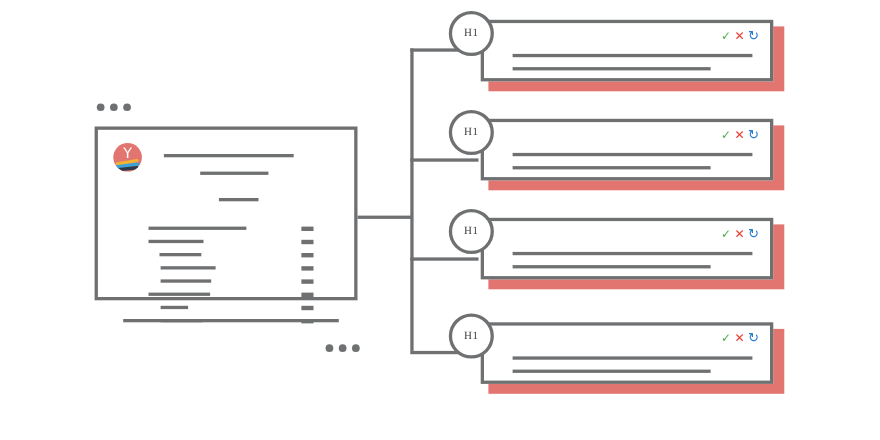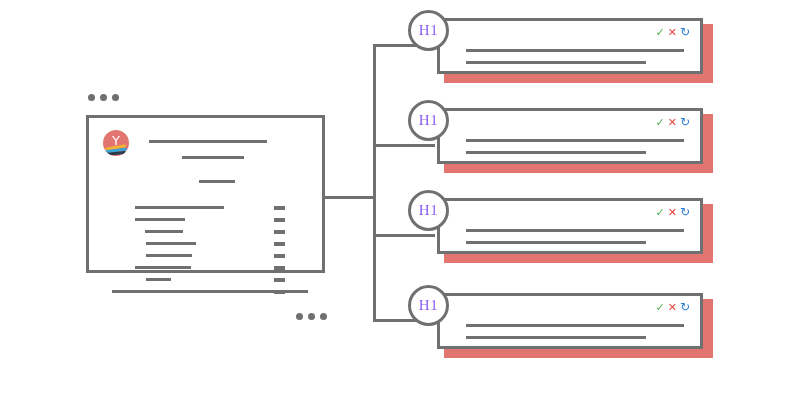--- a/index.html
+++ b/index.html
@@ -107,22 +107,22 @@
     border-radius: 50%;
     border: 3px solid #6e7072;
     background: #ffffff;
     box-sizing: border-box;
     display: flex;
     align-items: center;
     justify-content: center;
     z-index: 3;
   }
   .card-badge span {
-    color: #8b5cf6;
-    font-size: 15px;
+    color: #404040;
+    font-size: 10px;
     font-family: "Liberation Serif", serif;
     letter-spacing: 0.5px;
   }
   .card-actions {
     position: absolute;
     right: 10px;
     top: 6px;
     display: flex;
     gap: 3px;
     align-items: center;

